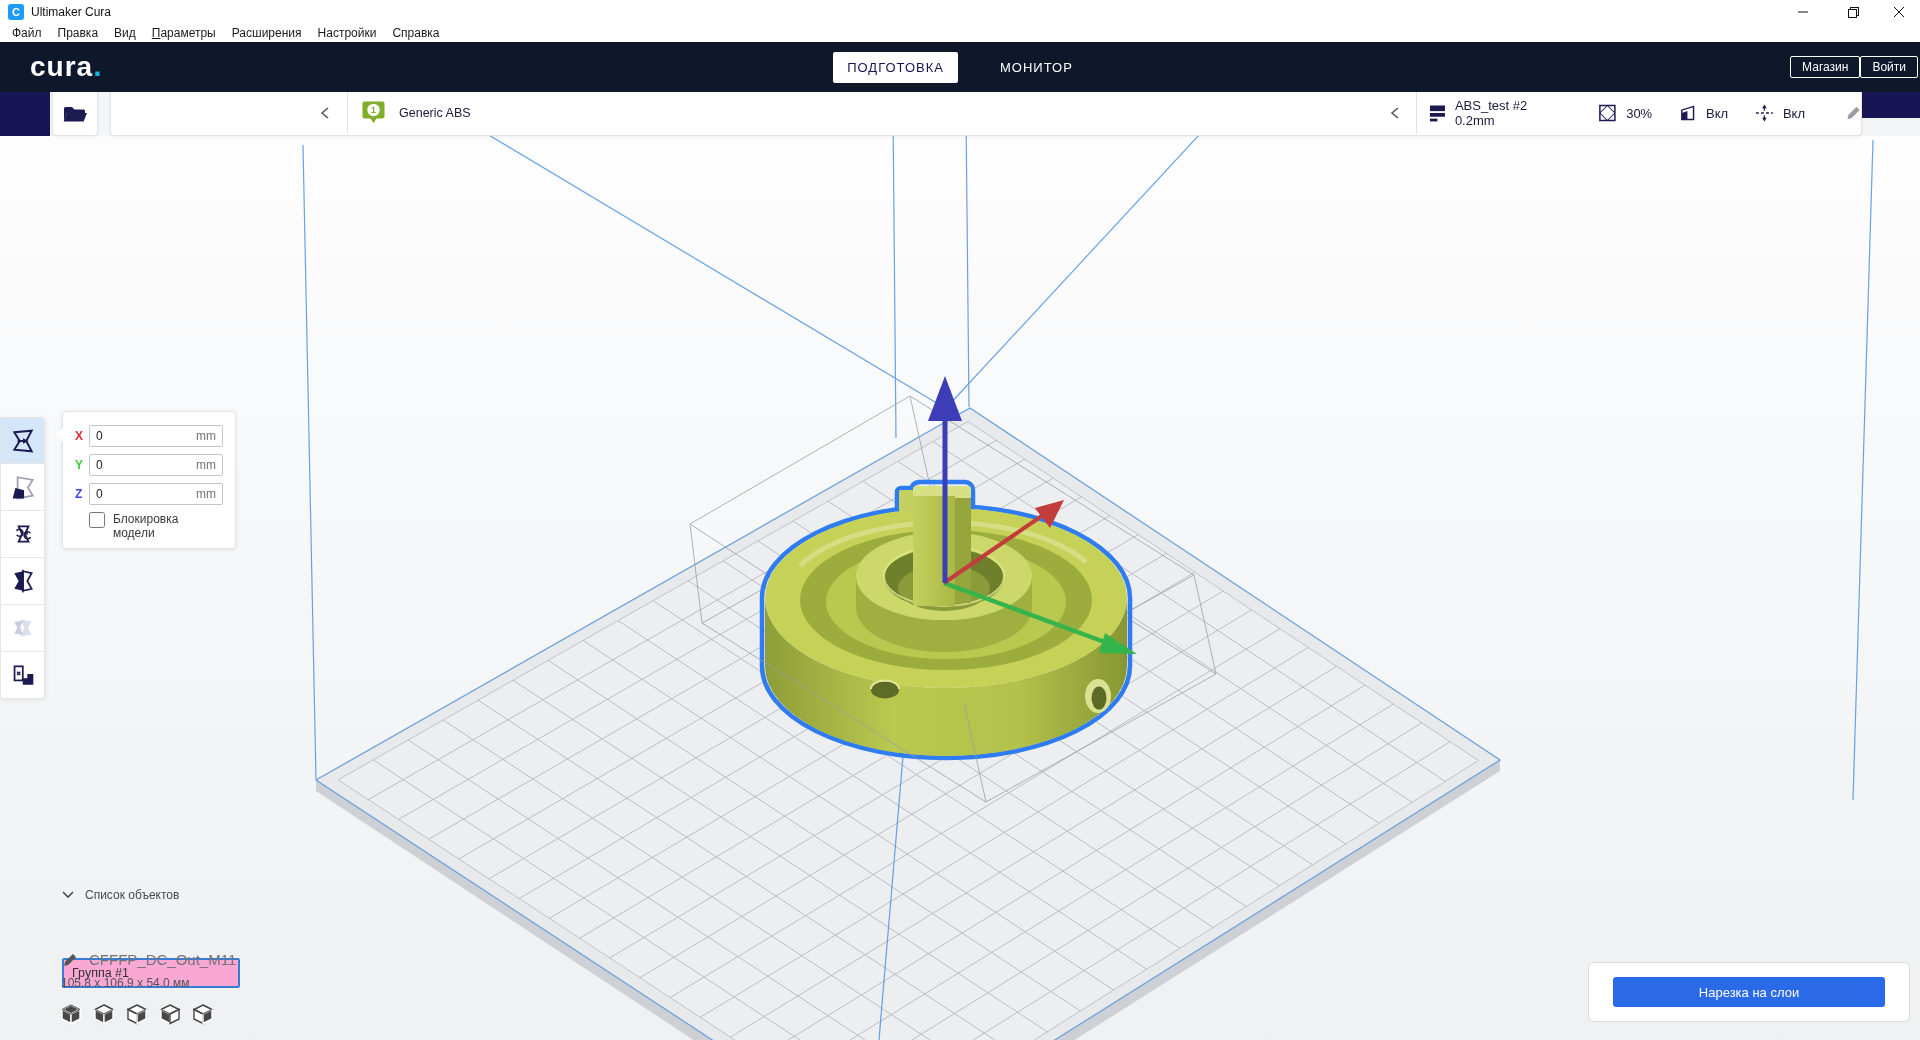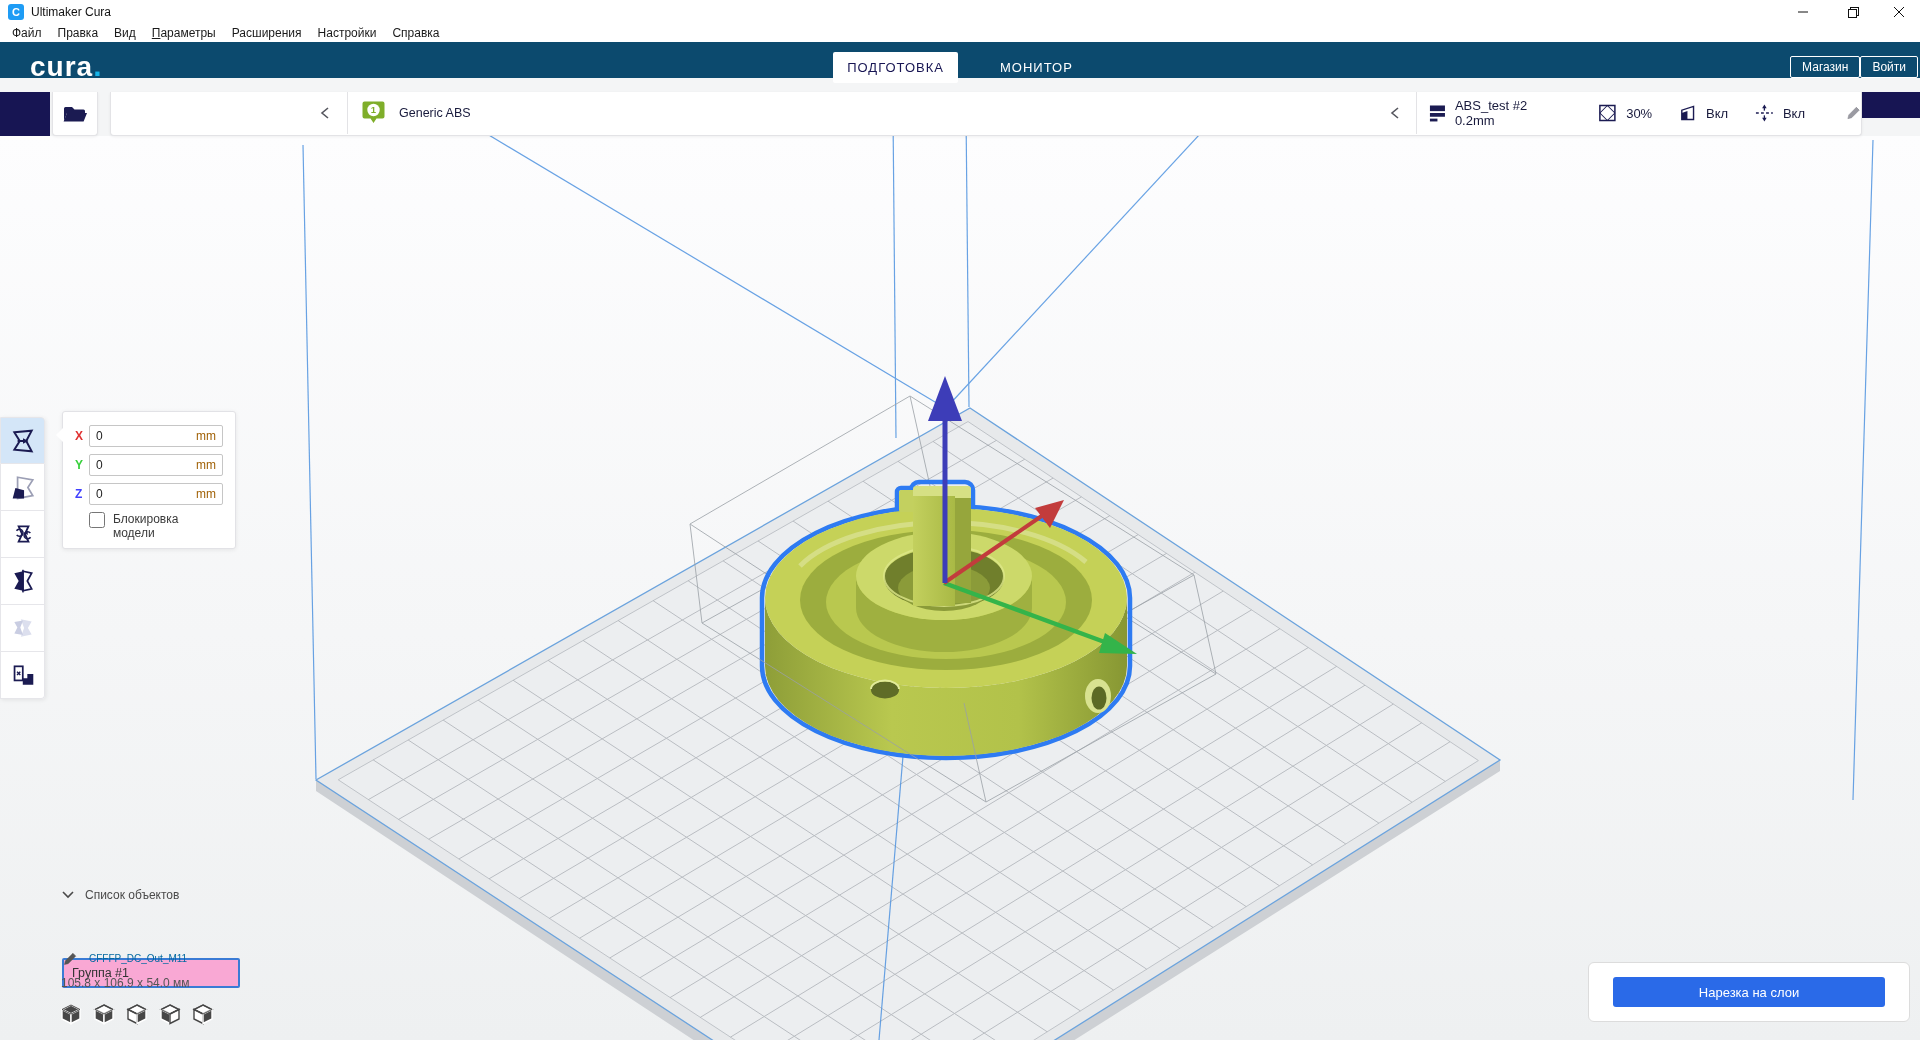--- a/index.html
+++ b/index.html
@@ -14,21 +14,21 @@
   #window-title { position:absolute; left:31px; top:5px; font-size:12px; color:#111; }
   .winbtn { position:absolute; top:0; width:30px; height:24px; display:flex; align-items:center; justify-content:center; }
 
   
   #menubar { position:absolute; left:0; top:24px; width:1920px; height:18px; background:#ffffff;
     display:flex; align-items:center; padding-left:4px; z-index:6; }
   .menu-item { display:inline-block; font-size:12px; color:#1a1a1a; padding:0 8px; line-height:18px; }
   .menu-item.accel::first-letter { text-decoration:underline; }
 
   
-  #header { position:absolute; left:0; top:42px; width:1920px; height:36px; background:#0c4a6e; z-index:6; }
+  #header { position:absolute; left:0; top:42px; width:1920px; height:50px; background:#0f172a; z-index:6; }
   #logo { position:absolute; left:30px; top:9px; font-size:28px; font-weight:bold; color:#ffffff;
     letter-spacing:1px; line-height:30px; }
   #logo .dot { color:#16b4e8; font-size:30px; }
   #stage-tabs { position:absolute; left:0; top:0; width:100%; height:50px;
     display:flex; align-items:center; justify-content:center; gap:28px; }
   .stage-tab { font-size:13px; letter-spacing:1px; color:#ffffff; padding:8px 14px; border-radius:2px; }
   .stage-tab.active { background:#ffffff; color:#171553; }
   #header-buttons { position:absolute; right:2px; top:14px; display:flex; }
   .hdr-btn { border:1px solid #ffffff; border-radius:2px; color:#ffffff; font-size:12px;
     padding:3px 11px; background:transparent; }
@@ -66,33 +66,33 @@
   #pos-panel { position:absolute; left:62px; top:411px; width:174px; height:138px; background:#fff;
     border:1px solid #e2e2e6; border-radius:3px; z-index:3; box-shadow:0 1px 4px rgba(0,0,0,.08); padding:13px 12px; }
   #pos-panel .notch { position:absolute; left:-7px; top:15px; width:0; height:0;
     border-top:8px solid transparent; border-bottom:8px solid transparent; border-right:8px solid #ffffff; }
   .pos-row { display:flex; align-items:center; margin-bottom:7px; }
   .axis-letter { width:14px; font-size:12px; font-weight:bold; }
   .axis-x { color:#e03131; } .axis-y { color:#37d03c; } .axis-z { color:#4040ff; }
   .pos-input-wrap { position:relative; flex:1; }
   .pos-input { width:100%; height:22px; border:1px solid #c6c6c6; border-radius:2px; font-size:12px;
     padding:0 28px 0 6px; color:#222; font-family:"Liberation Sans",sans-serif; }
-  .unit { position:absolute; right:7px; top:4px; font-size:12px; color:#a16207; }
+  .unit { position:absolute; right:7px; top:4px; font-size:12px; color:#737373; }
   .lock-row { display:flex; margin-top:6px; margin-left:14px; }
   .lock-row input { width:16px; height:16px; }
   .lock-row span { font-size:12px; color:#3a3a3a; margin-left:8px; }
 
   
   #objlist-header { position:absolute; left:62px; top:888px; display:flex; align-items:center; gap:11px; z-index:3; }
   #objlist-header span { font-size:12px; color:#4a4a4a; }
   #group-input { position:absolute; left:62px; top:958px; width:178px; height:30px; z-index:3;
     border:2px solid #3a7bd5; border-radius:2px; font-size:12.5px; padding-left:8px; color:#333;
     background:#f9a8d4; font-family:"Liberation Sans",sans-serif; }
   #objitem-row { position:absolute; left:63px; top:951px; display:flex; align-items:center; gap:11px; z-index:3; }
-  #objitem-row span { font-size:10px; color:#0369a1; }
+  #objitem-row span { font-size:15px; color:#737373; }
   #dims { position:absolute; left:61px; top:976px; font-size:12px; color:#555; z-index:3; }
   #cubes { position:absolute; left:60px; top:1004px; display:flex; gap:11px; z-index:3; }
 
   
   #slice-panel { position:absolute; left:1588px; top:962px; width:322px; height:60px; background:#fff;
     border:1px solid #dcdcdc; border-radius:6px; z-index:3; display:flex; align-items:center; justify-content:center; }
   #slice-button { width:272px; height:30px; border:none; border-radius:3px; background:#2a6ae8;
     color:#fff; font-size:13px; font-family:"Liberation Sans",sans-serif; }
 </style>
 </head>

